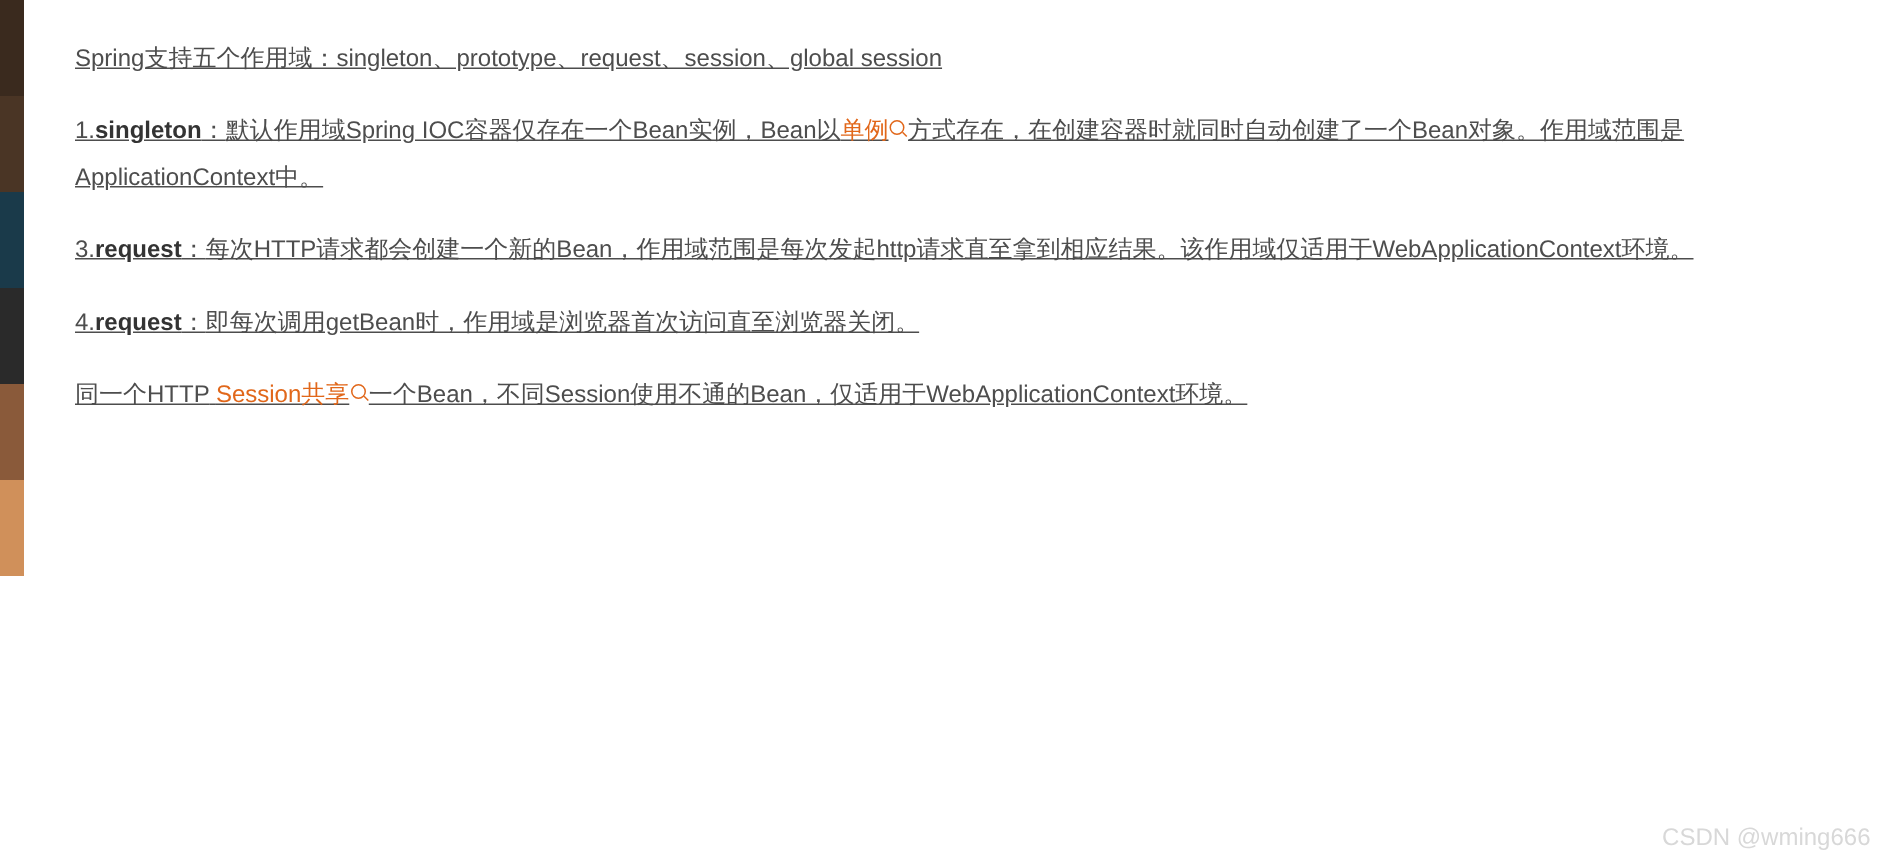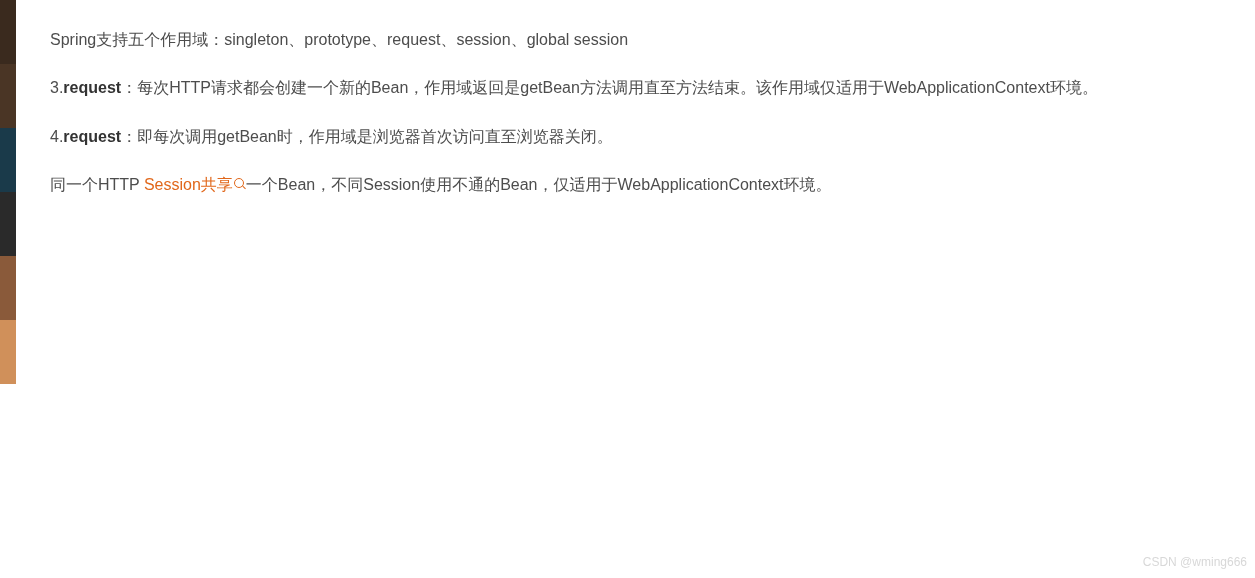--- a/index.html
+++ b/index.html
@@ -32,20 +32,21 @@
     .stub-3 { height: 64px; background: #1a3a4a; }
     .stub-4 { height: 64px; background: #2a2a2a; }
     .stub-5 { height: 64px; background: #8a5a3a; }
     .stub-6 { height: 64px; background: #d0905a; }
     .content {
       padding: 25px 35px 20px 50px;
     }
     p {
       margin-bottom: 18px;
       color: #4d4d4d;
+      text-decoration: underline;
     }
     .bold {
       font-weight: 700;
       color: #333;
     }
     .link {
       color: #e1671a;
       cursor: pointer;
     }
     .search-icon {
@@ -73,46 +74,49 @@
       height: 1.3px;
       background: #e1671a;
       transform: rotate(45deg);
       left: 8px;
       top: 9px;
     }
     .watermark {
       position: absolute;
       right: 8px;
       bottom: 4px;
-      font-size: 12px;
+      font-size: 16px;
       color: #d8d8d8;
       font-family: Arial, sans-serif;
     }
   </style>
 </head>
 <body>
 
 <div class="sidebar-stub">
   <div class="stub-block stub-1"></div>
   <div class="stub-block stub-2"></div>
   <div class="stub-block stub-3"></div>
   <div class="stub-block stub-4"></div>
   <div class="stub-block stub-5"></div>
   <div class="stub-block stub-6"></div>
 </div>
 
 <div class="content">
 
   <p>Spring支持五个作用域：singleton、prototype、request、session、global session</p>
 
+  <p>
+    <span>1.</span><span class="bold">singleton</span><span>：</span><span>默认作用域Spring IOC容器仅存在一个Bean实例，Bean以</span><span><span class="link">单例</span><span class="search-icon"></span></span><span>方式存在，在创建容器时就同时自动创建了一个Bean对象。作用域范围是ApplicationContext中。</span>
+  </p>
 
 
 
   <p>
-    <span>3.</span><span class="bold">request</span><span>：</span><span>每次HTTP请求都会创建一个新的Bean，作用域返回是getBean方法调用直至方法结束。该作用域仅适用于WebApplicationContext环境。</span>
+    <span>3.</span><span class="bold">request</span><span>：</span><span>每次HTTP请求都会创建一个新的Bean，作用域范围是每次发起http请求直至拿到相应结果。该作用域仅适用于WebApplicationContext环境。</span>
   </p>
 
   <p>
     <span>4.</span><span class="bold">request</span><span>：</span><span>即每次调用getBean时，作用域是浏览器首次访问直至浏览器关闭。</span>
   </p>
 
   <p>
     <span>同一个HTTP</span> <span><span class="link">Session共享</span><span class="search-icon"></span></span><span>一个Bean，不同Session使用不通的Bean，仅适用于WebApplicationContext环境。</span>
   </p>
 

